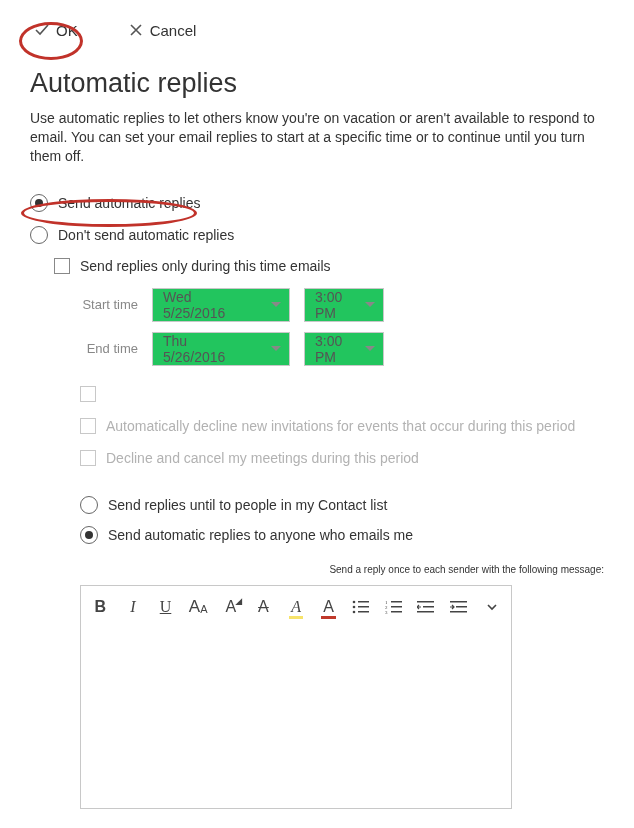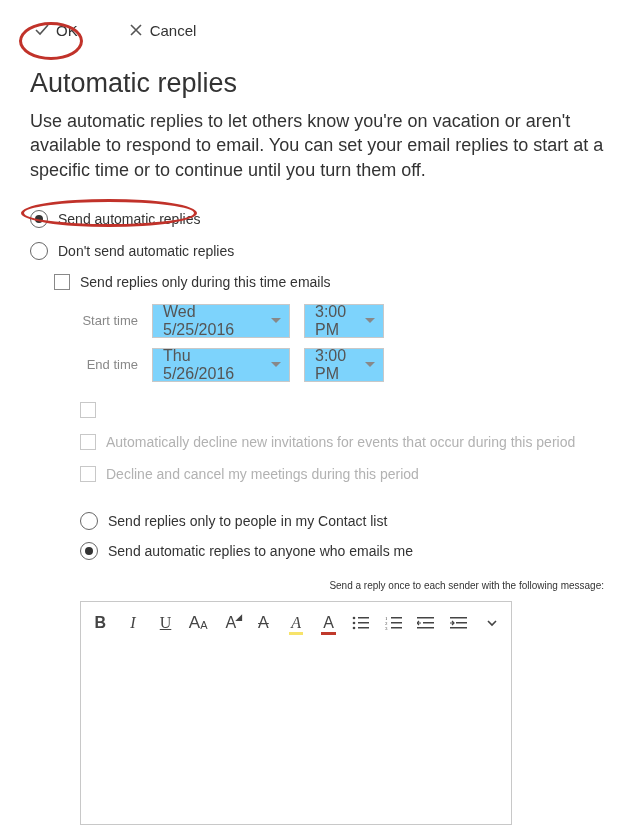--- a/index.html
+++ b/index.html
@@ -52,21 +52,21 @@
   .content {
     padding: 0 30px 30px 30px;
   }
   h1.page-title {
     font-weight: 300;
     font-size: 27px;
     margin: 8px 0 10px 0;
     color: #333;
   }
   p.desc {
-    font-size: 18px;
+    font-size: 14px;
     color: #333;
     line-height: 1.35;
     margin: 0 0 28px 0;
   }
   .radio-row, .check-row {
     display: flex;
     align-items: center;
     gap: 10px;
     margin: 0 0 14px 0;
     font-size: 14px;
@@ -109,25 +109,25 @@
     width: 58px;
     text-align: right;
     color: #888;
     font-size: 13px;
   }
   .select-box {
     display: flex;
     align-items: center;
     justify-content: space-between;
     border: 1px solid #c8c8c8;
-    background: #7dd3fc;
+    background: #22c55e;
     height: 34px;
     padding: 0 8px 0 10px;
     color: #555;
-    font-size: 16px;
+    font-size: 14px;
     gap: 18px;
   }
   .select-date { width: 138px; }
   .select-time { width: 80px; }
   .chev {
     width: 0; height: 0;
     border-left: 5px solid transparent;
     border-right: 5px solid transparent;
     border-top: 5px solid #888;
   }
@@ -283,21 +283,21 @@
     </div>
     <div class="check-row">
       <span class="check-outer"></span>
       <span>Decline and cancel my meetings during this period</span>
     </div>
   </div>
 
   <div class="recipient-block">
     <div class="radio-row">
       <span class="radio-outer"></span>
-      <span>Send replies only to people in my Contact list</span>
+      <span>Send replies until to people in my Contact list</span>
     </div>
     <div class="radio-row">
       <span class="radio-outer checked"></span>
       <span>Send automatic replies to anyone who emails me</span>
     </div>
   </div>
 
   <div class="msg-label">Send a reply once to each sender with the following message:</div>
 
   <div class="editor">

